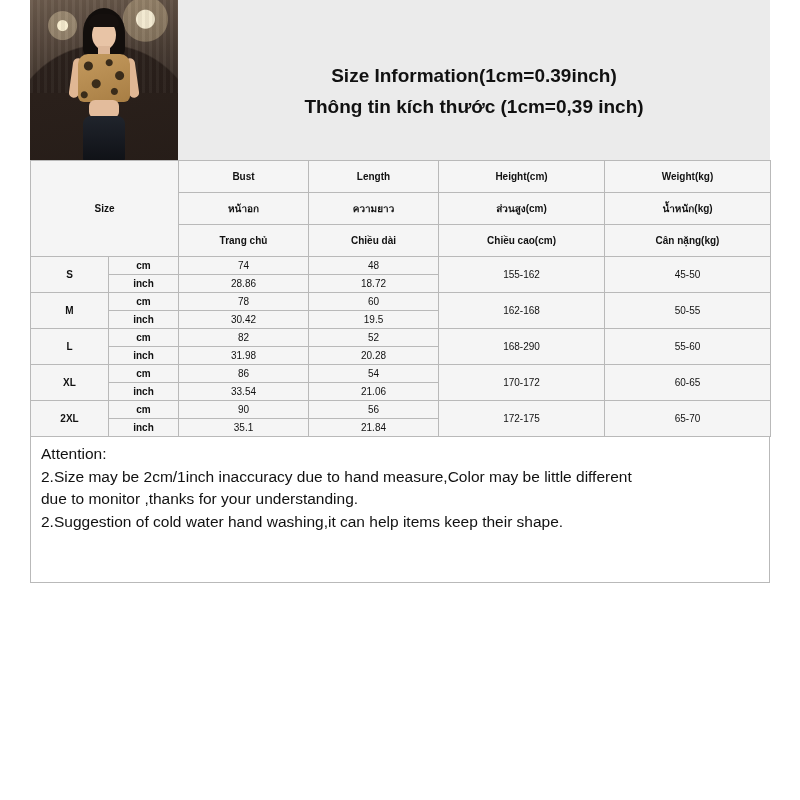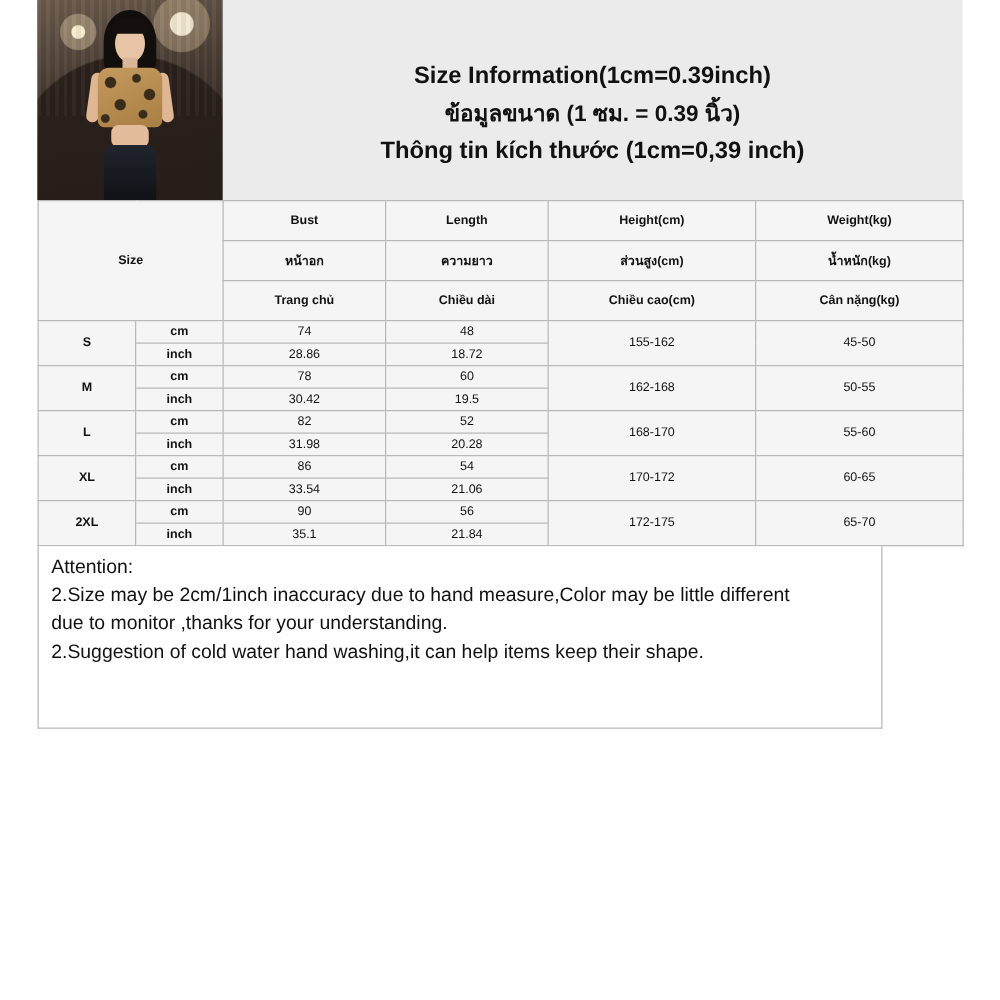--- a/index.html
+++ b/index.html
@@ -179,21 +179,21 @@
   }
   td.valcell {
     font-size: 16px;
   }
   td.hwcell {
     font-size: 16px;
   }
 
   
   .attention {
-    width: 676px;
+    width: 740px;
     box-sizing: border-box;
     border: 1px solid #b9b9b9;
     border-top: none;
     background: #ffffff;
     padding: 7px 10px 10px 10px;
     min-height: 146px;
   }
   .attention p {
     margin: 0 0 2px 0;
     font-size: 15.5px;
@@ -217,21 +217,20 @@
         <div class="armL"></div>
         <div class="armR"></div>
         <div class="top"></div>
         <div class="belly"></div>
         <div class="pants"></div>
       </div>
     </div>
 
     <div class="title-block">
       <div class="title-line en">Size Information(1cm=0.39inch)</div>
-      <div class="title-line thai">ข้อมูลขนาด (1 ซม. = 0.39 นิ้ว)</div>
       <div class="title-line vn">Thông tin kích thước (1cm=0,39 inch)</div>
     </div>
   </div>
 
   <table class="size-table">
     <colgroup>
       <col style="width:78px">
       <col style="width:70px">
       <col style="width:130px">
       <col style="width:130px">
@@ -286,21 +285,21 @@
         <td class="unitcell">inch</td>
         <td class="valcell">30.42</td>
         <td class="valcell">19.5</td>
       </tr>
 
       <tr>
         <td class="sizecell" rowspan="2">L</td>
         <td class="unitcell">cm</td>
         <td class="valcell">82</td>
         <td class="valcell">52</td>
-        <td class="hwcell" rowspan="2">168-170</td>
+        <td class="hwcell" rowspan="2">168-290</td>
         <td class="hwcell" rowspan="2">55-60</td>
       </tr>
       <tr>
         <td class="unitcell">inch</td>
         <td class="valcell">31.98</td>
         <td class="valcell">20.28</td>
       </tr>
 
       <tr>
         <td class="sizecell" rowspan="2">XL</td>

